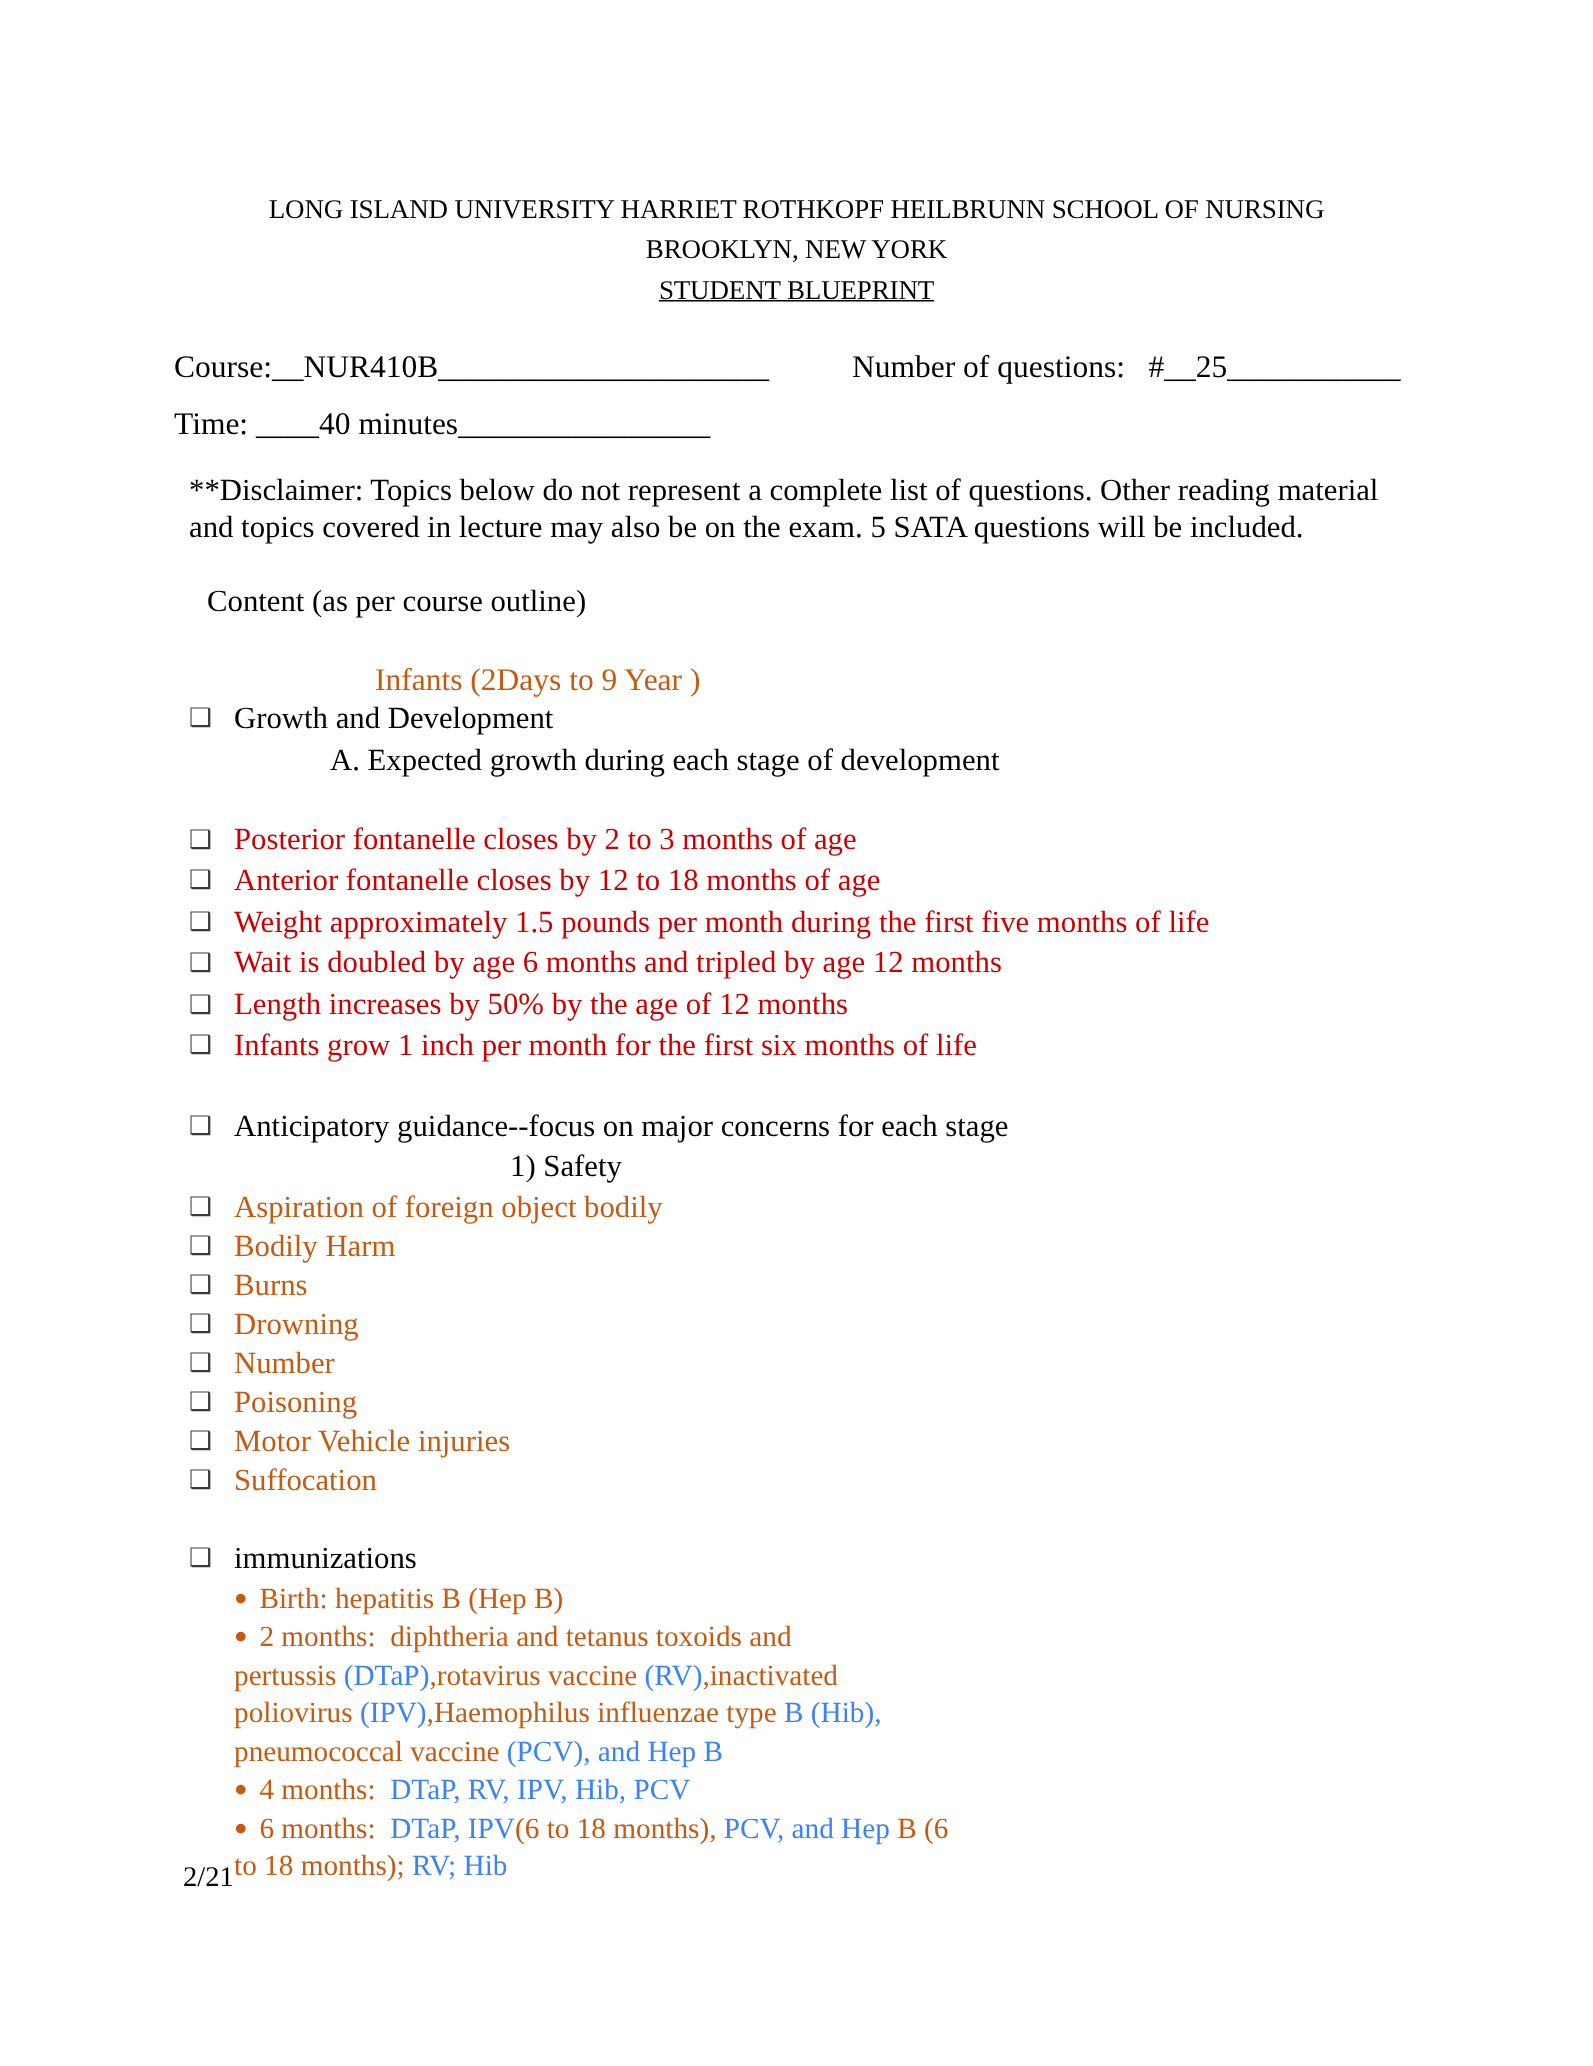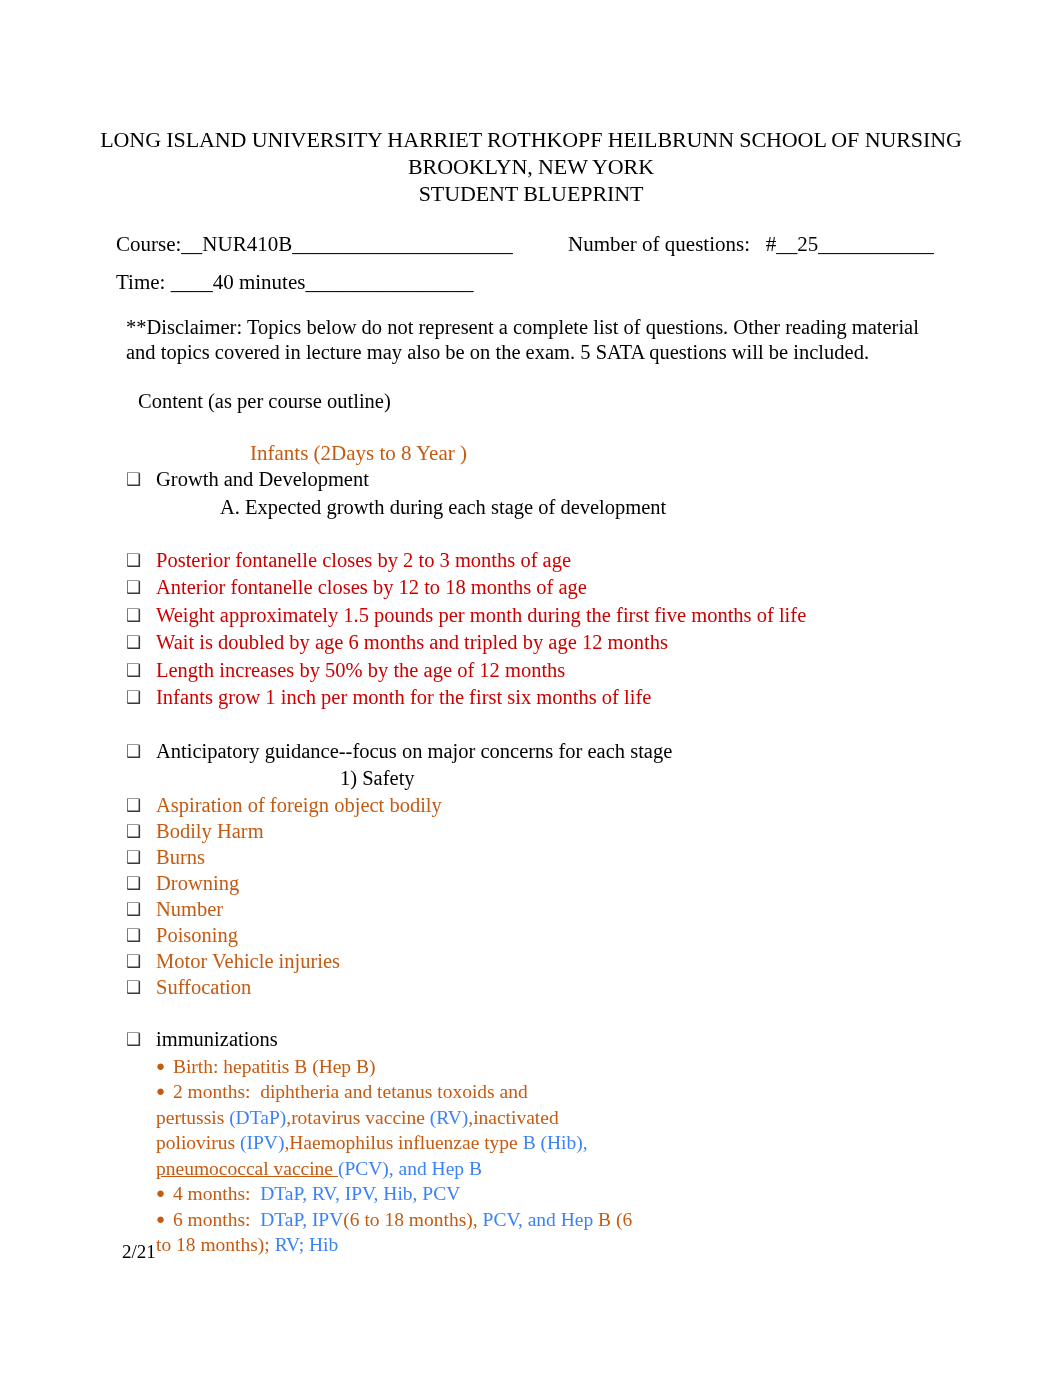--- a/index.html
+++ b/index.html
@@ -23,27 +23,27 @@
     padding: 0;
   }
 
   
   .doc-header {
     text-align: center;
     margin: 0;
     padding: 0;
   }
   .doc-header .line {
-    font-size: 22px;
+    font-size: 18px;
     line-height: 27px;
     letter-spacing: -0.1px;
   }
   .hdr-1 { padding-top: 126px; }
   .hdr-2 { }
-  .hdr-3 { font-size: 20px; line-height: 26px; }
+  .hdr-3 { font-size: 20px; line-height: 26px; text-decoration: underline; }
 
   
   .meta-row {
     position: relative;
     font-size: 21px;
     line-height: 26px;
     padding-left: 116px;
     margin-top: 0;
   }
   .meta-row.first { margin-top: 24px; }
@@ -156,21 +156,21 @@
   </div>
 
   <div class="meta-row second">
     <span class="meta-left"><span>Time:</span><span>&nbsp;</span><span class="ul">____40 minutes________________</span></span>
   </div>
 
   <div class="para">**Disclaimer: Topics below do not represent a complete list of questions. Other reading material and topics covered in lecture may also be on the exam.     5 SATA questions will be included.</div>
 
   <div class="content-head">Content (as per course outline)</div>
 
-  <div class="section-title">Infants (2Days to 8 Year )</div>
+  <div class="section-title">Infants (2Days to 9 Year )</div>
 
   <div class="wd-item">
     <span class="marker">❑</span>
     <span>Growth and Development</span>
   </div>
   <div class="sub-a">A.   Expected growth during each stage of development</div>
 
   <div class="gap-lg"></div>
 
   <div>
@@ -248,21 +248,21 @@
   <div class="wd-item">
     <span class="marker">❑</span>
     <span>immunizations</span>
   </div>
 
   <div id="immunization-lines">
       <div class="imm-line"><span class="dot c-orange">●</span><span class="c-orange" style="white-space: pre;"> Birth: hepatitis B (Hep B)</span></div>
       <div class="imm-line"><span class="dot c-orange">●</span><span class="c-orange" style="white-space: pre;"> 2 months:  diphtheria and tetanus toxoids and</span></div>
       <div class="imm-line"><span class="c-orange" style="white-space: pre;">pertussis </span><span class="c-purple" style="white-space: pre;">(DTaP)</span><span class="c-orange" style="white-space: pre; margin-top: 26px;">,rotavirus vaccine </span><span class="c-purple" style="white-space: pre;">(RV)</span><span class="c-orange" style="white-space: pre;">,inactivated</span></div>
       <div class="imm-line"><span class="c-orange" style="white-space: pre;">poliovirus </span><span class="c-purple" style="white-space: pre;">(IPV)</span><span class="c-orange" style="white-space: pre;">,Haemophilus influenzae type </span><span class="c-purple" style="white-space: pre;">B (Hib),</span></div>
-      <div class="imm-line"><span class="c-orange" style="white-space: pre; text-decoration: underline;">pneumococcal vaccine </span><span class="c-purple" style="white-space: pre;">(PCV), and Hep B</span></div>
+      <div class="imm-line"><span class="c-orange" style="white-space: pre;">pneumococcal vaccine </span><span class="c-purple" style="white-space: pre;">(PCV), and Hep B</span></div>
       <div class="imm-line"><span class="dot c-orange">●</span><span class="c-orange" style="white-space: pre;"> 4 months:  </span><span class="c-purple" style="white-space: pre;">DTaP, RV, IPV, Hib, PCV</span></div>
       <div class="imm-line"><span class="dot c-orange">●</span><span class="c-orange" style="white-space: pre;"> 6 months:  </span><span class="c-purple" style="white-space: pre;">DTaP, IPV</span><span class="c-orange" style="white-space: pre;">(6 to 18 months), </span><span class="c-purple" style="white-space: pre;">PCV, and Hep</span><span class="c-orange" style="white-space: pre;"> B (6</span></div>
       <div class="imm-line"><span class="c-orange" style="white-space: pre;">to 18 months); </span><span class="c-purple" style="white-space: pre;">RV; Hib</span></div>
     </div>
 
   <div class="footer">2/21</div>
 
 </div>
 
 </body></html>

